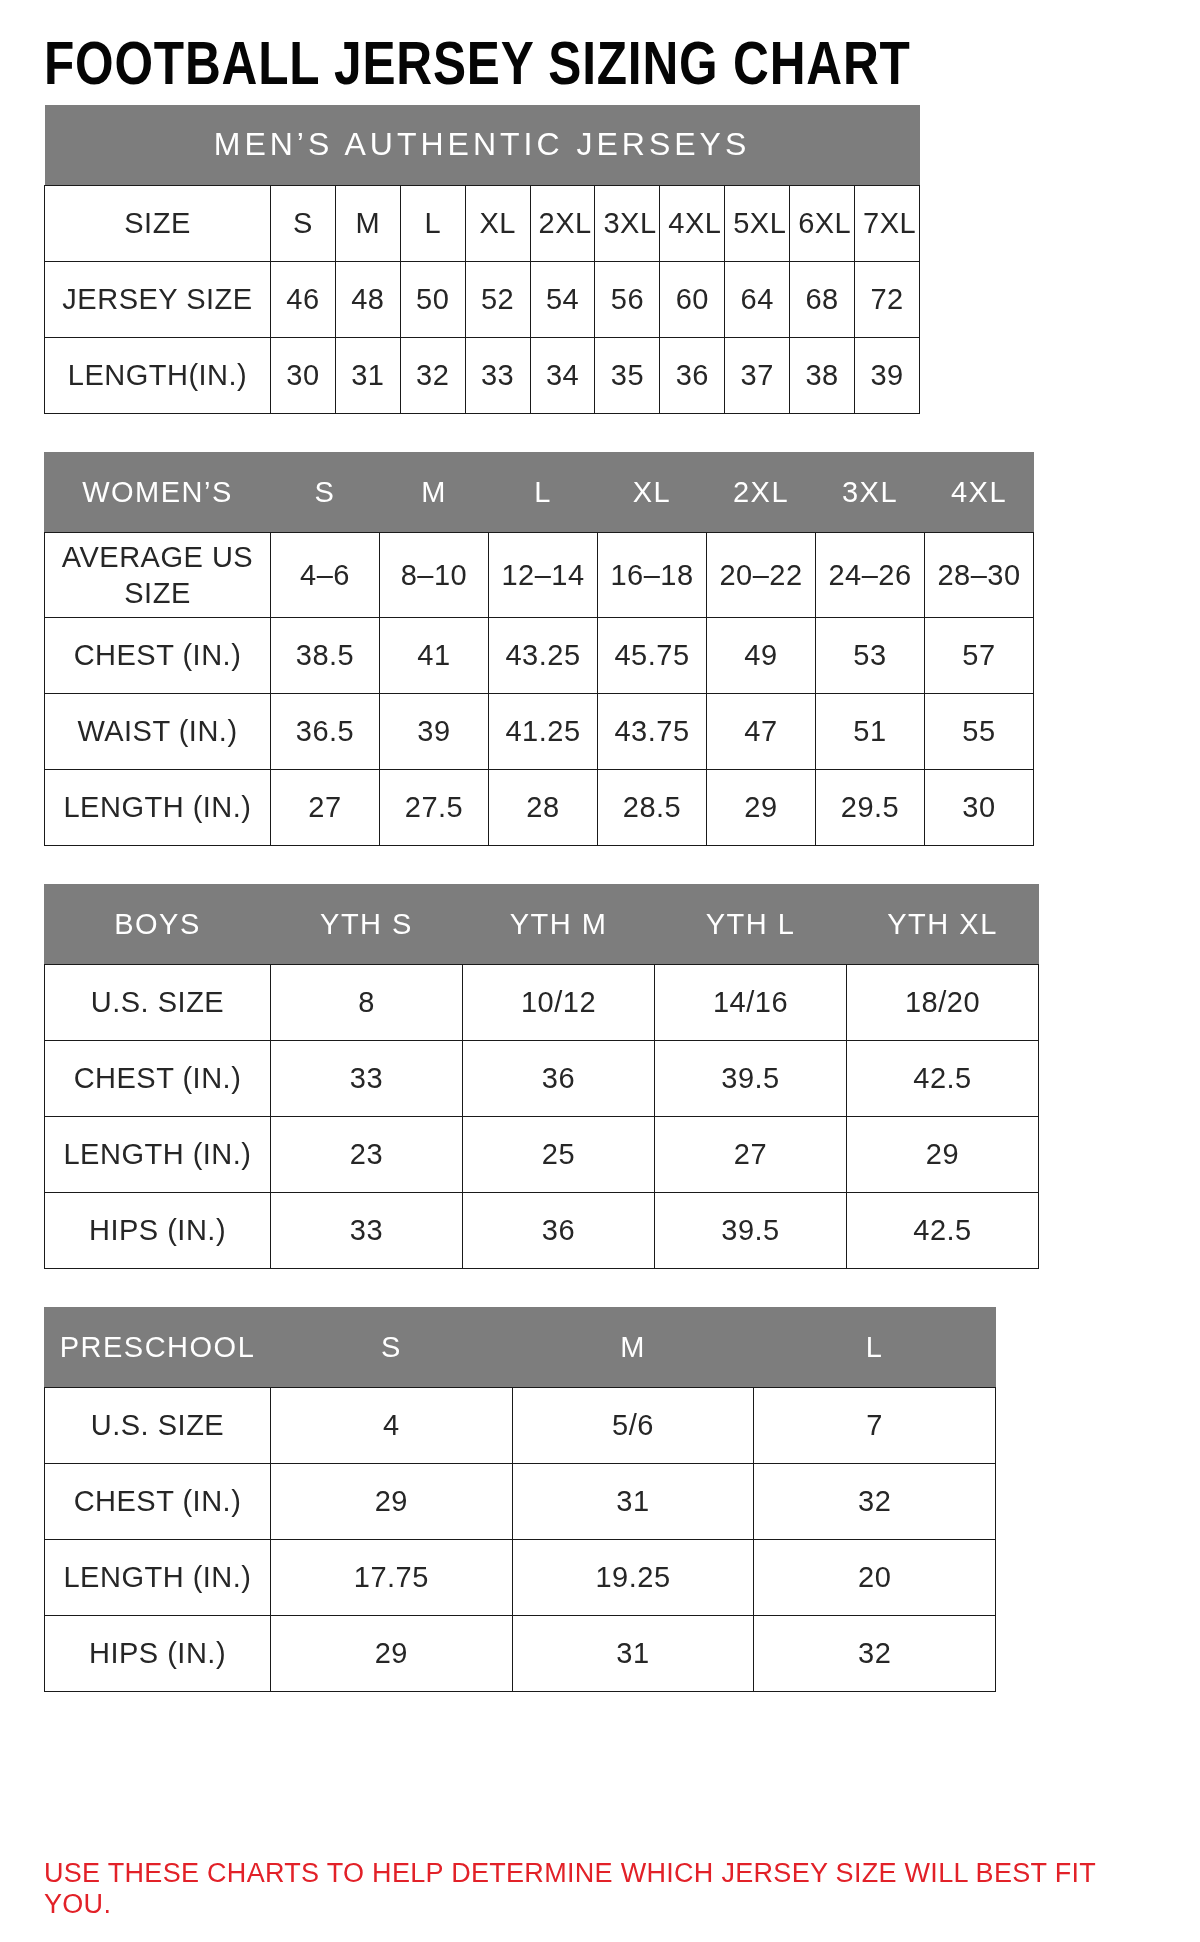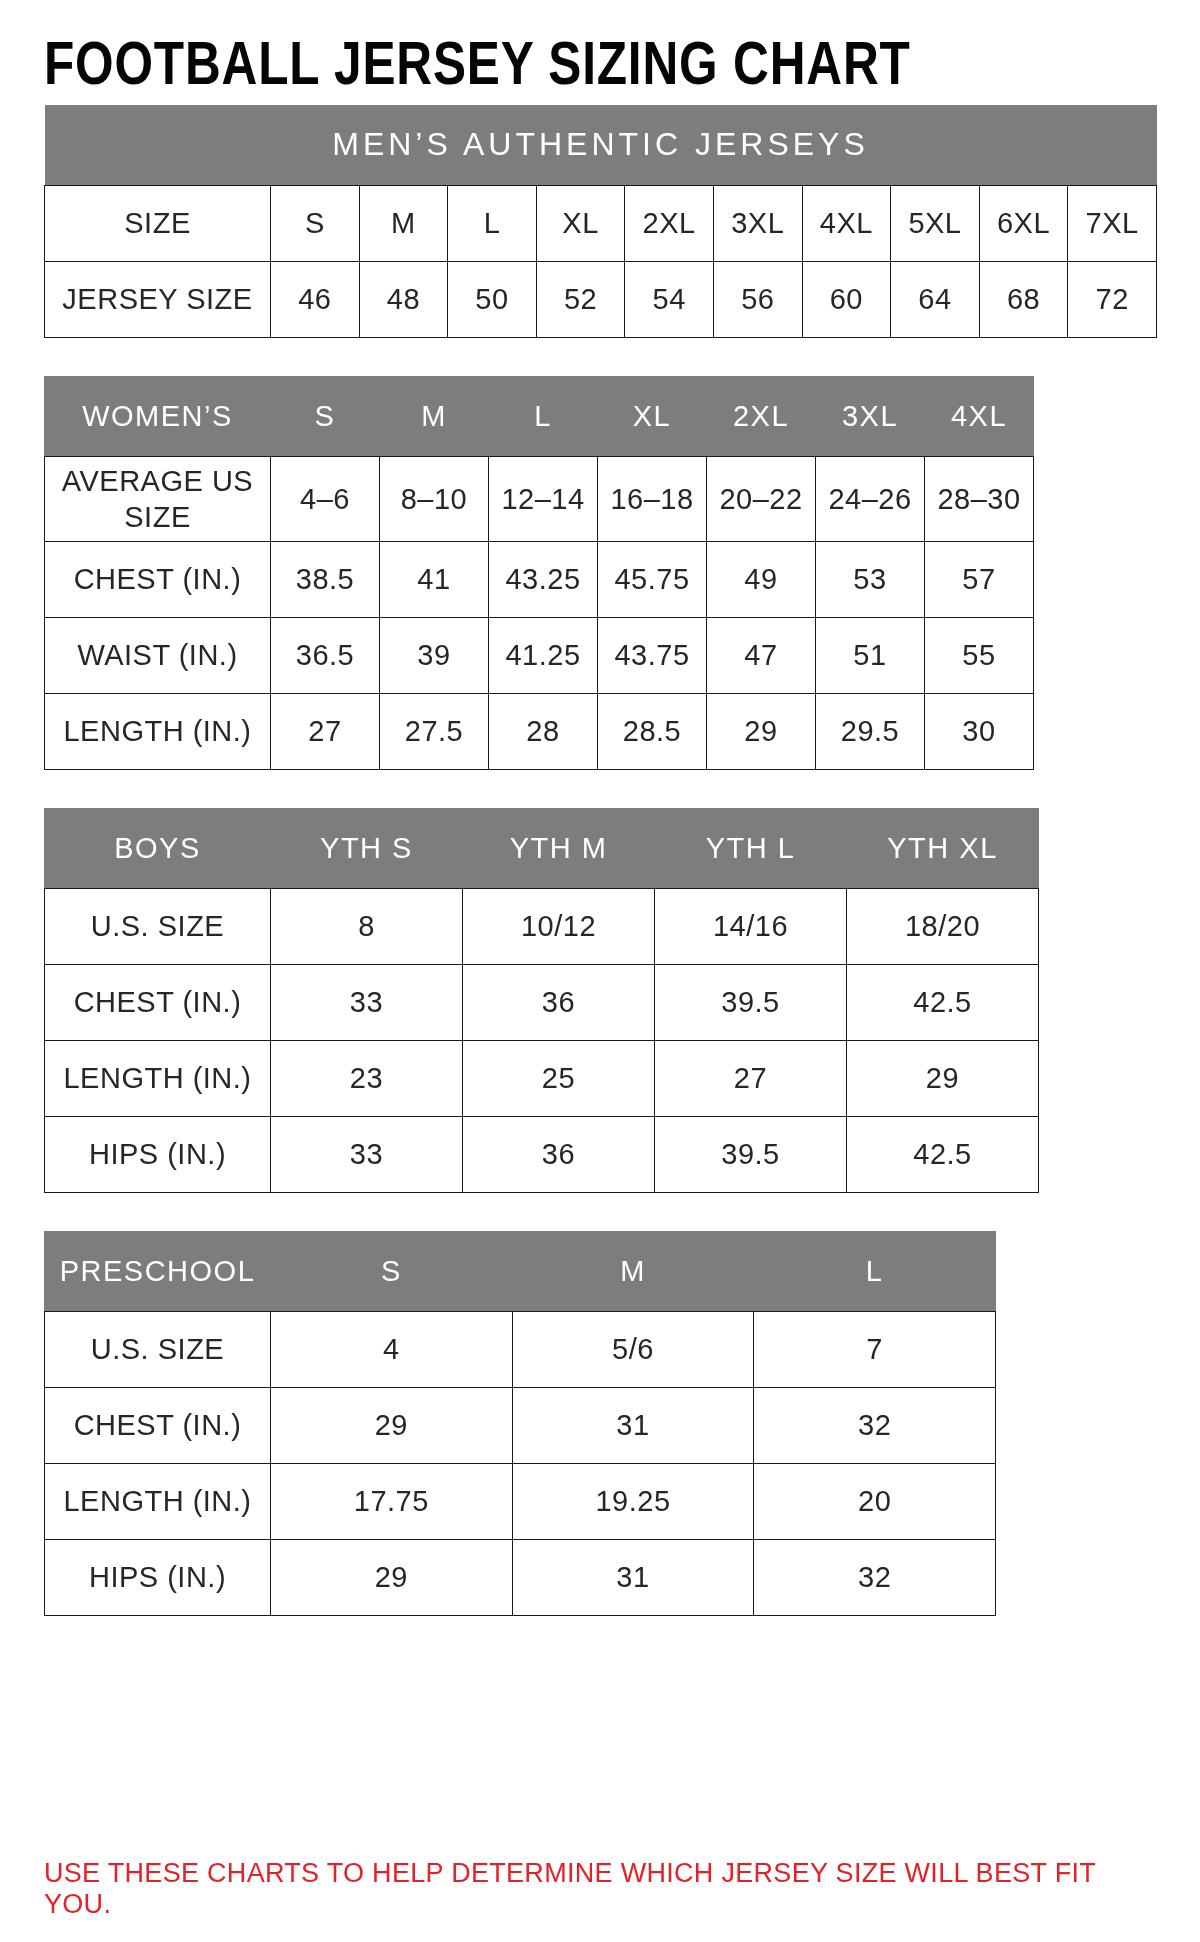--- a/index.html
+++ b/index.html
@@ -42,21 +42,21 @@
     font-size:29px;
     line-height:1.35;
     max-width:1060px;
     letter-spacing:0.3px;
   }
   .tbl{margin:0 0 38px 0;}
   table.grid{
     border-collapse:collapse;
     table-layout:fixed;
   }
-  .t0 table.grid{width:1113px;}
+  .t0 table.grid{width:876px;}
   .t1 table.grid{width:990px;}
   .t2 table.grid{width:995px;}
   .t3 table.grid{width:952px;}
   table.grid col:first-child{width:226px;}
   .grid th,.grid td{
     text-align:center;
     vertical-align:middle;
     font-weight:400;
   }
   .grid thead th.banner{
@@ -141,20 +141,33 @@
             <td>48</td>
             <td>50</td>
             <td>52</td>
             <td>54</td>
             <td>56</td>
             <td>60</td>
             <td>64</td>
             <td>68</td>
             <td>72</td>
           </tr>
+          <tr>
+            <th scope="row">LENGTH(IN.)</th>
+            <td>30</td>
+            <td>31</td>
+            <td>32</td>
+            <td>33</td>
+            <td>34</td>
+            <td>35</td>
+            <td>36</td>
+            <td>37</td>
+            <td>38</td>
+            <td>39</td>
+          </tr>
         </tbody>
       </table>
     </section>
   <section class="tbl t1">
       <table class="grid">
         <colgroup>
           <col>
           <col>
           <col>
           <col>

